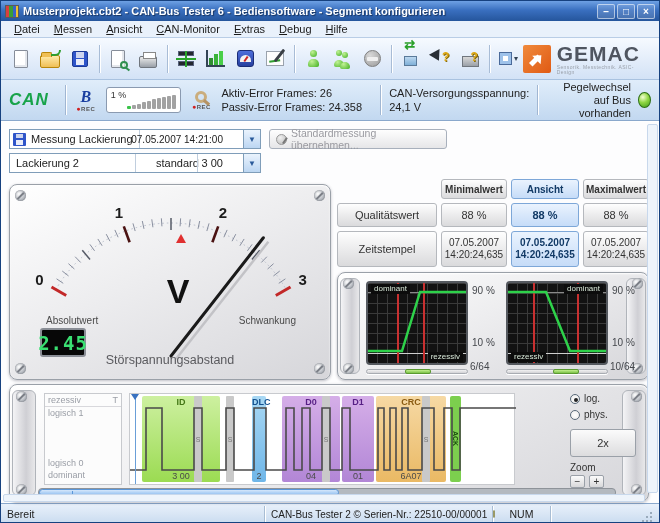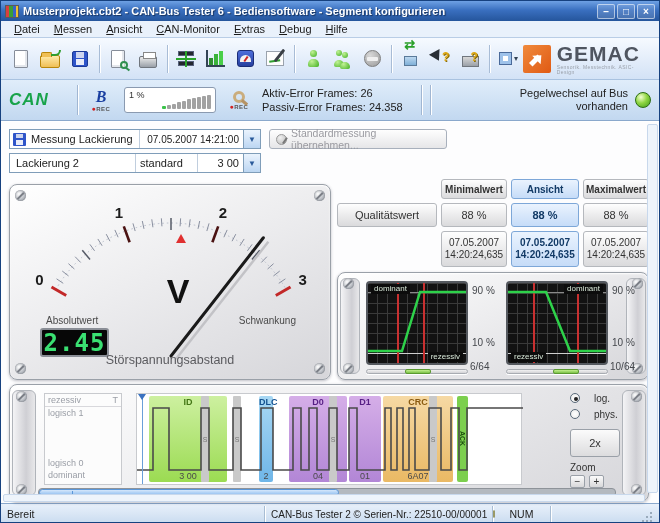--- a/index.html
+++ b/index.html
@@ -105,36 +105,36 @@
 .client{position:relative;height:382px;background:#fdfdfe;border-top:1px solid #fff}
 .vscroll{position:absolute;right:1px;top:2px;bottom:10px;width:11px;background:#eef4fb;border:1px solid #c8d8ec;border-radius:2px}
 .hscroll-client{position:absolute;left:2px;right:14px;bottom:1px;height:8px;background:#eef4fb;border:1px solid #c8d8ec;border-radius:2px}
 
 
 .field{position:absolute;height:20px;background:#fff;border:1px solid #7f9db9;display:flex;align-items:center;font-size:11px}
 .field .flop{width:13px;height:13px;background:#2f55c9;border-radius:1px;margin:0 3px;position:relative;flex:none}
 .field .flop::before{content:"";position:absolute;left:3px;top:1px;width:7px;height:4px;background:#cdd5ef}
 .field .flop::after{content:"";position:absolute;left:3px;bottom:1px;width:7px;height:5px;background:#e9edf9}
 .fname{flex:1;padding-left:2px;white-space:nowrap;overflow:hidden}
-.fcell{border-left:1px solid #c0cede;height:100%;display:flex;align-items:center;padding:0 4px;white-space:nowrap}
+.fcell{border-left:1px solid #c0cede;height:100%;display:flex;align-items:center;padding:0 20px;white-space:nowrap}
 .fdate{width:104px;font-size:10px;justify-content:flex-end}
 .darrow{width:17px;height:100%;background:linear-gradient(#eaf3fd,#bcd6f2);border-left:1px solid #7f9db9;display:flex;align-items:center;justify-content:center;color:#2a5a9a;font-size:8px;flex:none}
 .btn-standard{position:absolute;left:268px;top:7px;width:178px;height:20px;border:1px solid #a8b0bc;border-radius:3px;background:linear-gradient(#fefefe,#e6e6e8);color:#9a9aa0;display:flex;align-items:center;gap:4px;padding:0 6px;font-size:10.5px}
 .penball{width:11px;height:11px;border-radius:50%;background:radial-gradient(circle at 35% 30%,#f0f0f0,#b8b8b8);border:1px solid #999;position:relative;flex:none}
 .penball::after{content:"";position:absolute;right:1px;top:2px;width:1.5px;height:7px;background:#777;transform:rotate(35deg)}
 
 
 .panel{position:absolute;border-radius:8px;border:1px solid #9aa0a8;background:linear-gradient(155deg,#ffffff 0%,#ededef 45%,#d6d6da 100%);box-shadow:inset 0 1px 2px #fff,0 1px 3px rgba(40,40,60,.3)}
 .screw{position:absolute;width:11px;height:11px;border-radius:50%;background:radial-gradient(circle at 35% 35%,#fdfdfd,#bcc0c6 60%,#8f949c);box-shadow:inset 0 0 2px #6a6e76}
 .screw::after{content:"";position:absolute;left:1px;top:5px;width:9px;height:1.5px;background:#7a7e86;transform:rotate(-45deg)}
 
 
 .gauge-svg{position:absolute;left:0;top:0;pointer-events:none}
 .lcd-label{position:absolute;font-size:10px;color:#4a4a4a}
-.lcd{position:absolute;width:69px;height:29px;background:#070707;border:2px solid #8a8e96;border-radius:3px;display:flex;align-items:center;justify-content:center;font-family:"DejaVu Sans Mono",monospace;font-weight:bold;font-size:24px;letter-spacing:1px}
+.lcd{position:absolute;width:46px;height:29px;background:#070707;border:2px solid #8a8e96;border-radius:3px;display:flex;align-items:center;justify-content:center;font-family:"DejaVu Sans Mono",monospace;font-weight:bold;font-size:19px;letter-spacing:1px}
 .lcd.green{color:#3ae072}
 .lcd.blue{color:#9fb0ff}
 .gauge-title{position:absolute;left:0;right:0;top:168px;text-align:center;font-size:12.5px;color:#5a5a5e}
 
 
 .tcell{position:absolute;border:1px solid #b5b8bd;border-radius:3px;background:linear-gradient(#fefefe,#dadadc);display:flex;align-items:center;justify-content:center;text-align:center;color:#333}
 .tcell.hdr{font-weight:bold;font-size:10px}
 .tcell.sel{background:linear-gradient(#eaf3fe,#c6dcf8);border-color:#7da7d8;font-weight:bold;color:#123a66}
 .tcell.pre{white-space:pre-line;font-size:10px;line-height:12px}
 
@@ -144,32 +144,32 @@
 .hline{position:absolute;left:0;right:0;height:1px;background:#cfcfcf}
 .sclabel{position:absolute;font-size:8px;color:#d8e8d8;background:#0c0c0c;padding:0 3px;line-height:10px}
 .pct{position:absolute;font-size:10px;color:#44474c;width:36px}
 .sslider{position:absolute;width:102px;height:5px;border:1px solid #a8acb2;border-radius:3px;background:linear-gradient(#f2f2f2,#d2d2d6);box-shadow:0 1px 0 #fff}
 .sthumb{position:absolute;top:-1px;width:26px;height:5px;background:linear-gradient(#c2ef8e,#7cc248);border:1px solid #5a9a30;border-radius:2px}
 
 
 .lvlbox{position:absolute;left:34px;top:8px;width:78px;height:92px;background:#fcfcfc;border:1px solid #c8cace;font-size:9px;color:#9a9ea6}
 .lvlhdr{display:flex;justify-content:space-between;border-bottom:1px solid #d8d8dc;padding:1px 3px}
 .lvl{position:absolute;left:3px}
-.wave{position:absolute;left:126px;top:8px;width:386px;height:92px;background:#fff;border:1px solid #c8cace}
+.wave{position:absolute;left:119px;top:8px;width:386px;height:92px;background:#fff;border:1px solid #c8cace}
 .seg{position:absolute;top:2px;height:86px;border-radius:2px}
 .seg .nm{position:absolute;top:1px;left:0;right:0;text-align:center;font-size:9px;font-weight:bold}
 .seg .vl{position:absolute;bottom:1px;left:0;right:0;text-align:center;font-size:9px;color:#4a4a4a}
 .stuff{position:absolute;top:2px;height:86px;width:8px;background:#c9c9c9;border-radius:1px;display:flex;align-items:center;justify-content:center;font-size:7px;color:#767676}
 .wavesvg{position:absolute;left:0;top:0;z-index:3}
 .cursorT{position:absolute;left:5px;top:0;bottom:0;width:1px;background:#6a9fd8;z-index:4}
 .cursorT::before{content:"";position:absolute;left:-4px;top:0;border:4px solid transparent;border-top:6px solid #3a72c0}
-.radio{display:flex;align-items:flex-start;gap:14px;font-size:10px;color:#333}
+.radio{display:flex;align-items:flex-end;gap:4px;font-size:10px;color:#333}
 .rdot{width:10px;height:10px;border-radius:50%;border:1px solid #5a6a7a;background:radial-gradient(#fff,#e8e8e8);position:relative;flex:none}
 .rdot.on::after{content:"";position:absolute;left:2.5px;top:2.5px;width:4px;height:4px;border-radius:50%;background:#222}
-.btn2x{position:absolute;left:560px;top:44px;width:50px;height:28px;border:1px solid #9aa0a8;border-radius:3px;background:linear-gradient(#fbfbfb,#dcdcde);display:flex;align-items:center;justify-content:center;font-size:11px;color:#333}
+.btn2x{position:absolute;left:560px;top:44px;width:66px;height:28px;border:1px solid #9aa0a8;border-radius:3px;background:linear-gradient(#fbfbfb,#dcdcde);display:flex;align-items:center;justify-content:center;font-size:11px;color:#333}
 .zoomlbl{position:absolute;left:560px;top:77px;font-size:10px;color:#333}
 .zbtn{position:absolute;top:90px;width:15px;height:13px;border:1px solid #9aa0a8;border-radius:2px;background:linear-gradient(#fbfbfb,#d8d8da);display:flex;align-items:center;justify-content:center;font-size:10px;color:#333;line-height:1}
 .framescroll{position:absolute;left:28px;top:103px;width:578px;height:9px;background:#b4b9bf;border:1px solid #8e9399;border-radius:4px}
 .fthumb{position:absolute;left:0;top:0;bottom:0;width:300px;background:linear-gradient(#d5e7fb,#8fbef0);border:1px solid #5a96d8;border-radius:4px}
 .fthumb::after{content:"";position:absolute;left:32px;top:1px;bottom:1px;width:1px;background:#5a96d8}
 
 
 .statusbar{height:21px;background:linear-gradient(#e9f1fb,#c9dbef);border-top:1px solid #8aa8cc;display:flex;align-items:center;font-size:10.5px;color:#222}
 .sbsec{height:17px;display:flex;align-items:center;padding:0 6px;border-right:1px solid #a8bdd4;box-shadow:1px 0 0 #fff;white-space:nowrap}
 .sb-ready{flex:1}
@@ -312,20 +312,24 @@
       <span class="lens"></span>
       <span class="recline"><span class="recdot">●</span><span>REC</span></span>
     </span>
     <span class="errblock">
       <span>Aktiv-Error Frames:</span>
       <span class="v">26</span><br>
       <span>Passiv-Error Frames:</span>
       <span class="v">24.358</span>
     </span>
     <span class="vsep"></span>
+    <span class="supply">
+      <span>CAN-Versorgungsspannung:</span><br>
+      <span>24,1 V</span>
+    </span>
     <span class="vsep"></span>
     <span class="pegel">
       <span class="pegel-text">Pegelwechsel auf Bus
 vorhanden</span>
       <span class="led"></span>
     </span>
   </div>
 
   <div class="client">
 
@@ -406,20 +410,21 @@
     </div>
 
     <div class="abs" style="left:336px;top:55px;width:312px;height:92px">
       <div class="tcell hdr" style="left:104px;top:2px;width:66px;height:20px">Minimalwert</div>
       <div class="tcell hdr sel" style="left:174px;top:2px;width:68px;height:20px">Ansicht</div>
       <div class="tcell hdr" style="left:246px;top:2px;width:66px;height:20px">Maximalwert</div>
       <div class="tcell" style="left:0;top:26px;width:100px;height:24px">Qualitätswert</div>
       <div class="tcell" style="left:104px;top:26px;width:66px;height:24px">88 %</div>
       <div class="tcell sel" style="left:174px;top:26px;width:68px;height:24px">88 %</div>
       <div class="tcell" style="left:246px;top:26px;width:66px;height:24px">88 %</div>
+      <div class="tcell" style="left:0;top:54px;width:100px;height:36px">Zeitstempel</div>
       <div class="tcell pre" style="left:104px;top:54px;width:66px;height:36px">07.05.2007
 14:20:24,635</div>
       <div class="tcell pre sel" style="left:174px;top:54px;width:68px;height:36px">07.05.2007
 14:20:24,635</div>
       <div class="tcell pre" style="left:246px;top:54px;width:66px;height:36px">07.05.2007
 14:20:24,635</div>
     </div>
 
     <div class="panel" style="left:336px;top:150px;width:312px;height:108px">
       <div class="wavecol" style="left:2px"></div>

